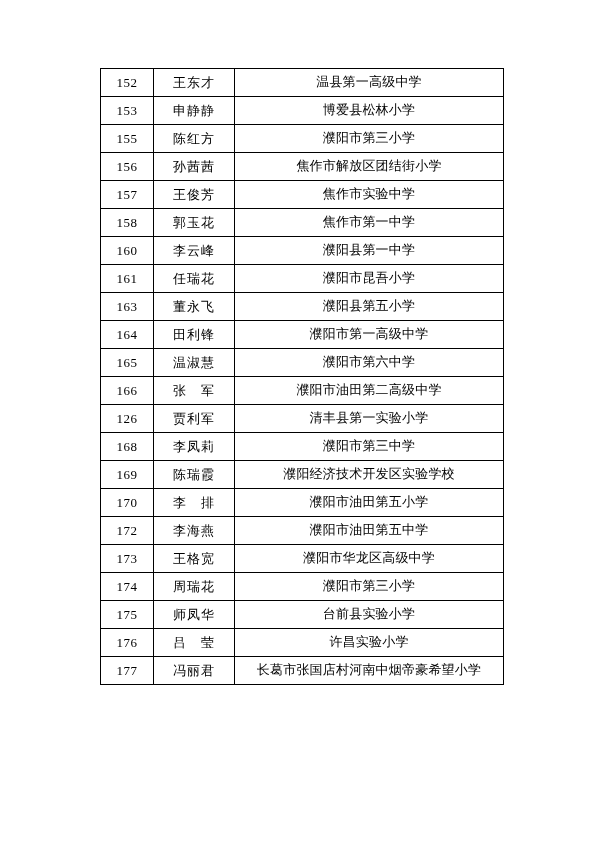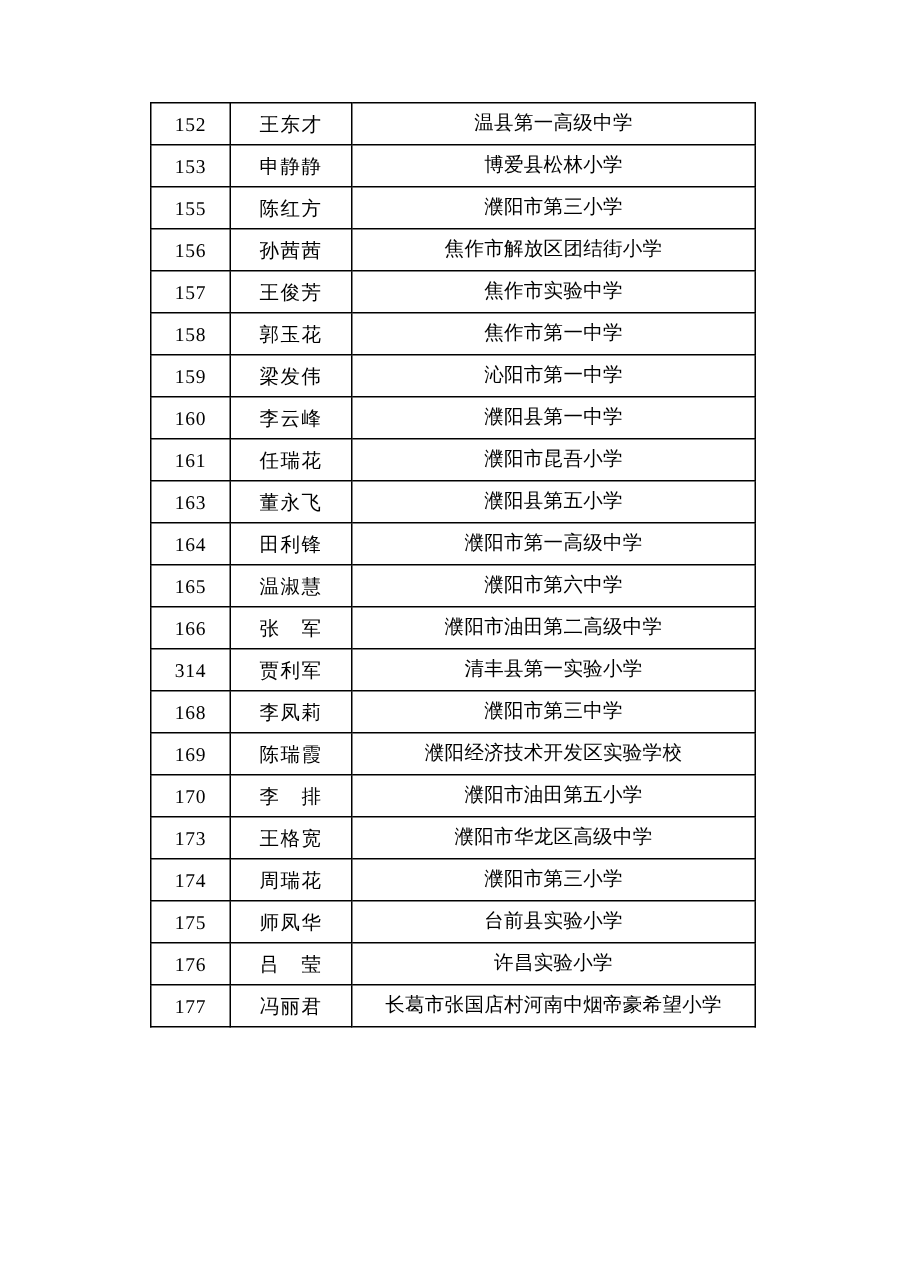--- a/index.html
+++ b/index.html
@@ -82,25 +82,20 @@
           <td class="col-num">157</td>
           <td class="col-name">王俊芳</td>
           <td class="col-school">焦作市实验中学</td>
         </tr>
         <tr>
           <td class="col-num">158</td>
           <td class="col-name">郭玉花</td>
           <td class="col-school">焦作市第一中学</td>
         </tr>
         <tr>
-          <td class="col-num">159</td>
-          <td class="col-name">梁发伟</td>
-          <td class="col-school">沁阳市第一中学</td>
-        </tr>
-        <tr>
           <td class="col-num">160</td>
           <td class="col-name">李云峰</td>
           <td class="col-school">濮阳县第一中学</td>
         </tr>
         <tr>
           <td class="col-num">161</td>
           <td class="col-name">任瑞花</td>
           <td class="col-school">濮阳市昆吾小学</td>
         </tr>
         <tr>
@@ -117,38 +112,43 @@
           <td class="col-num">165</td>
           <td class="col-name">温淑慧</td>
           <td class="col-school">濮阳市第六中学</td>
         </tr>
         <tr>
           <td class="col-num">166</td>
           <td class="col-name">张　军</td>
           <td class="col-school">濮阳市油田第二高级中学</td>
         </tr>
         <tr>
-          <td class="col-num">314</td>
+          <td class="col-num">126</td>
           <td class="col-name">贾利军</td>
           <td class="col-school">清丰县第一实验小学</td>
         </tr>
         <tr>
           <td class="col-num">168</td>
           <td class="col-name">李凤莉</td>
           <td class="col-school">濮阳市第三中学</td>
         </tr>
         <tr>
           <td class="col-num">169</td>
           <td class="col-name">陈瑞霞</td>
           <td class="col-school">濮阳经济技术开发区实验学校</td>
         </tr>
         <tr>
           <td class="col-num">170</td>
           <td class="col-name">李　排</td>
           <td class="col-school">濮阳市油田第五小学</td>
+        </tr>
+        <tr>
+          <td class="col-num">172</td>
+          <td class="col-name">李海燕</td>
+          <td class="col-school">濮阳市油田第五中学</td>
         </tr>
         <tr>
           <td class="col-num">173</td>
           <td class="col-name">王格宽</td>
           <td class="col-school">濮阳市华龙区高级中学</td>
         </tr>
         <tr>
           <td class="col-num">174</td>
           <td class="col-name">周瑞花</td>
           <td class="col-school">濮阳市第三小学</td>

